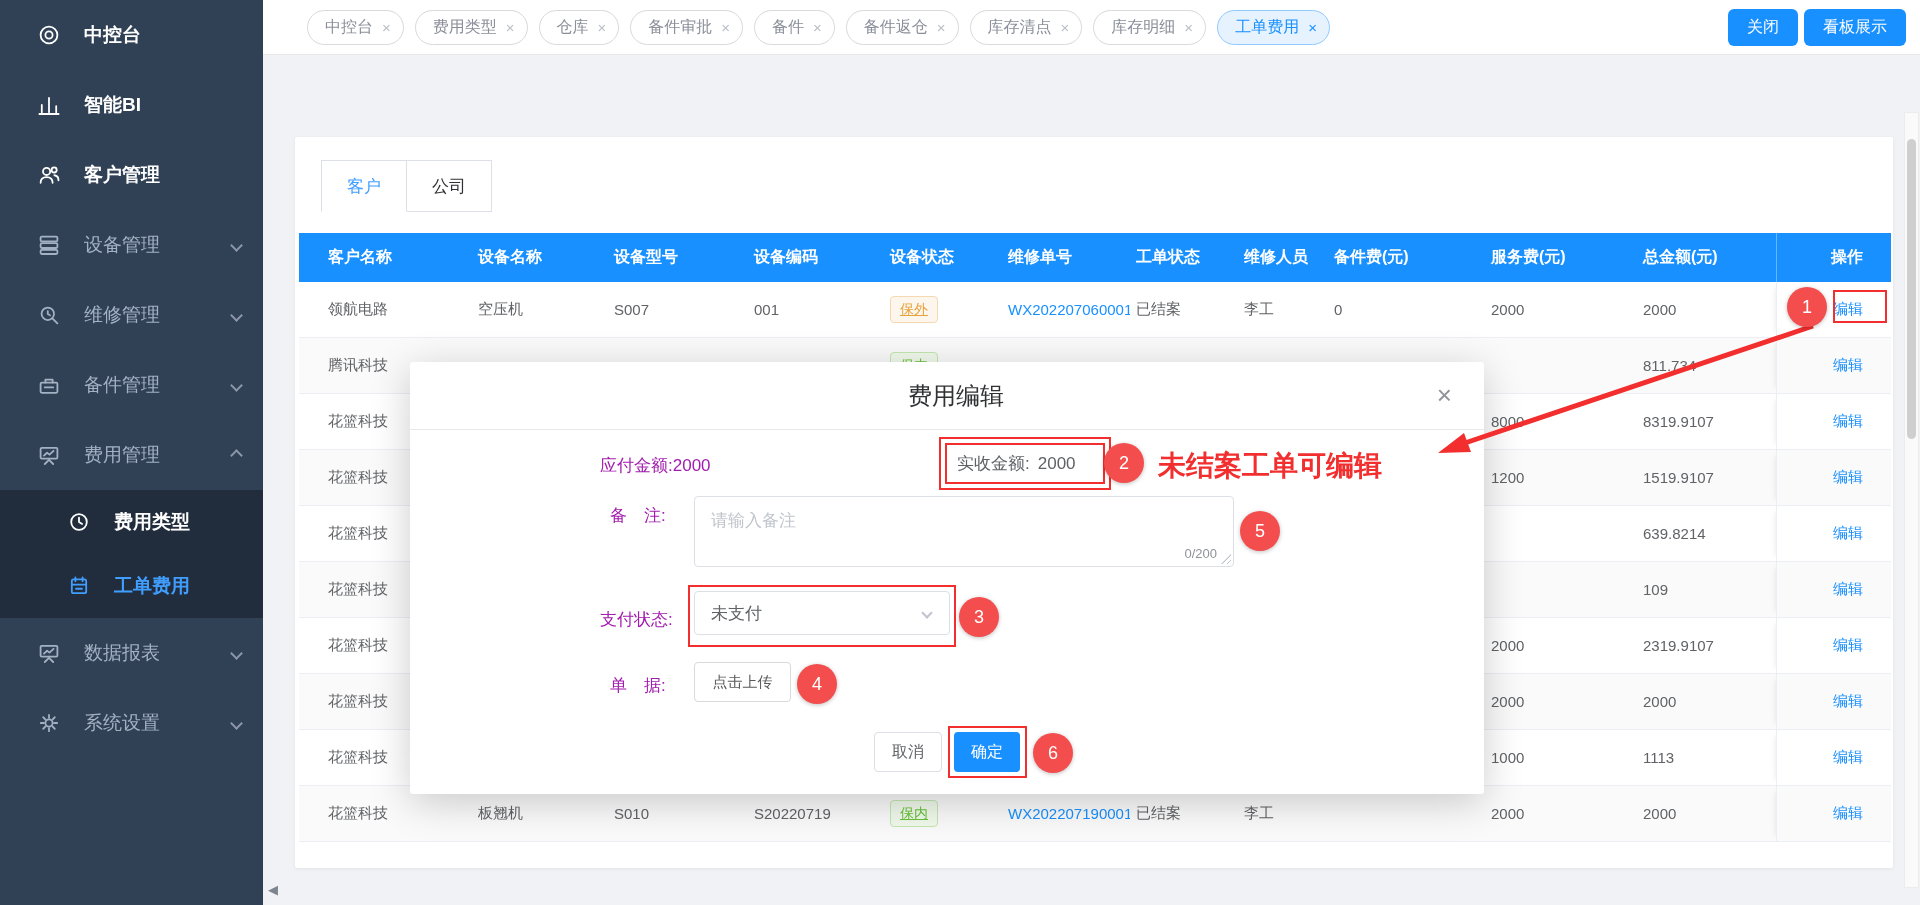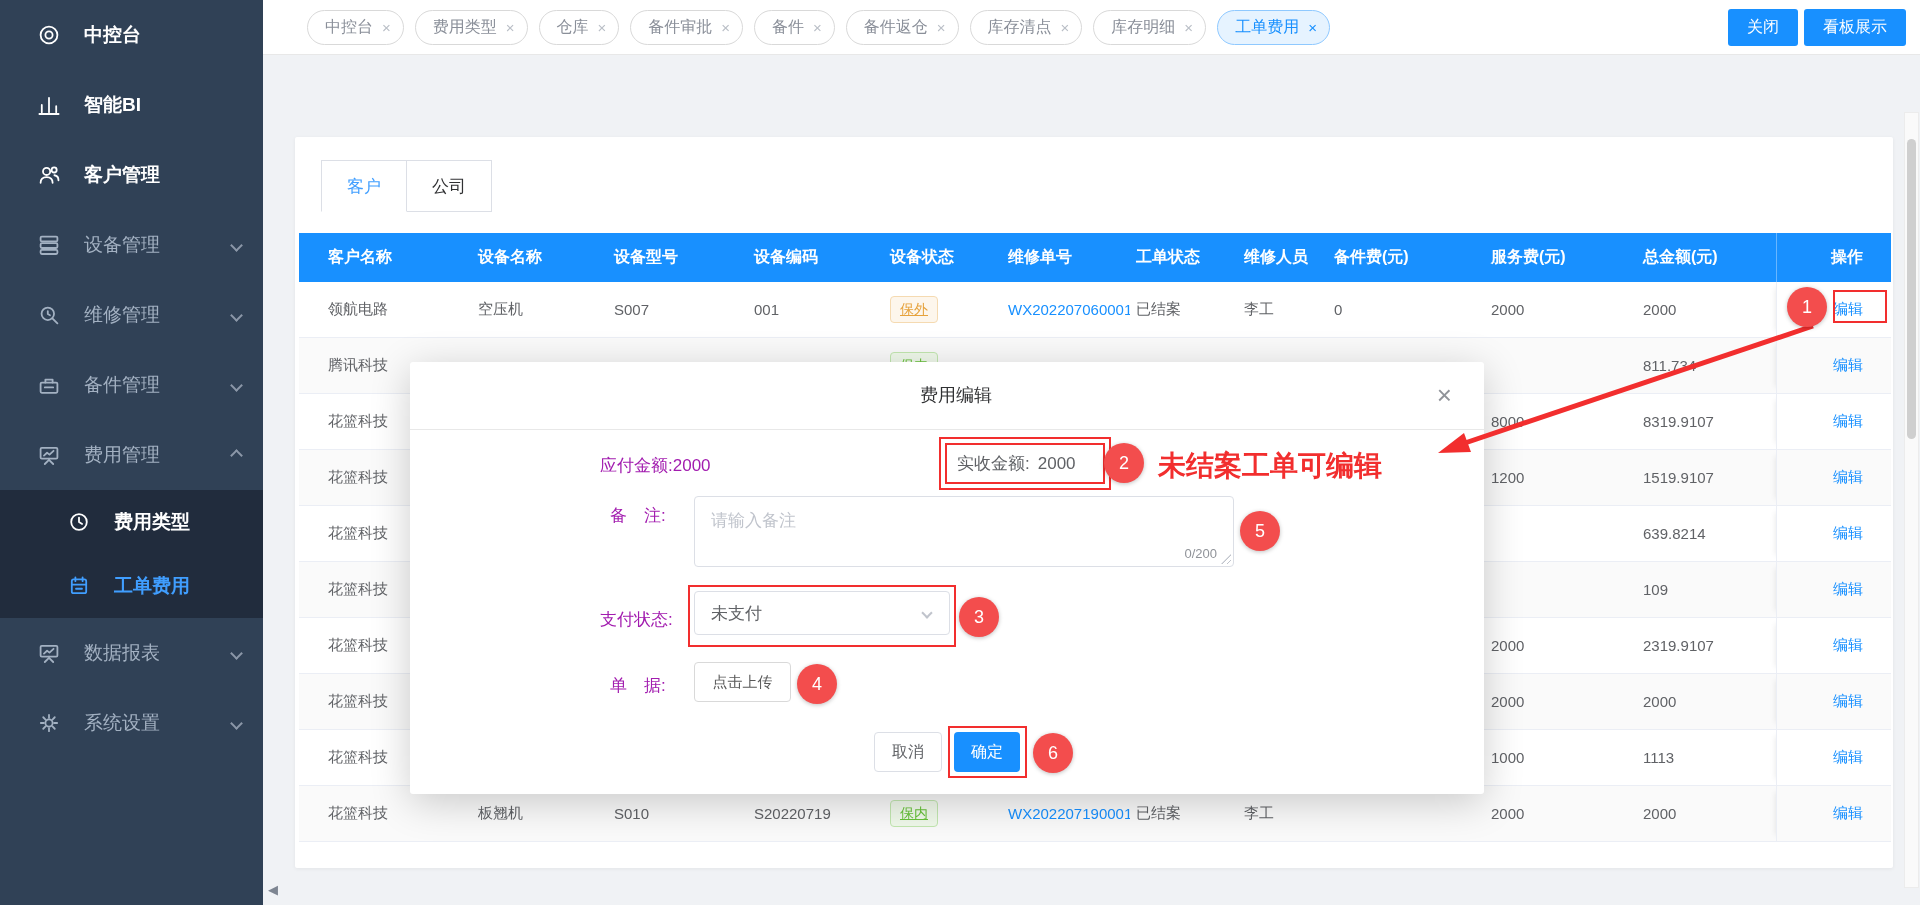--- a/index.html
+++ b/index.html
@@ -27,21 +27,21 @@
   .chip{display:inline-flex;align-items:center;gap:9px;height:35px;padding:0 12px 0 17px;
         border:1px solid #d9d9d9;border-radius:18px;font-size:16px;color:#8a8f99;background:#fff;cursor:pointer;}
   .chip .chip-x{font-size:15px;color:#b9bec6;}
   .chip.active{background:#e6f3ff;border-color:#8fc9ff;color:#1890ff;}
   .chip.active .chip-x{color:#1890ff;}
   .btn{display:inline-flex;align-items:center;justify-content:center;border:none;border-radius:3px;
        font-size:16px;cursor:pointer;font-family:inherit;}
   .btn-primary{background:#1890ff;color:#fff;}
   .btn-plain{background:#fff;color:#595959;border:1px solid #d9d9d9;}
   .btn-danger{background:#f78989;color:#fff;}
-  .topbar .btn{height:37px;padding:0 19px;position:absolute;top:9px;}
+  .topbar .btn{height:37px;padding:0 19px;position:absolute;top:9px;border-radius:6px;}
   .btn-close-page{right:122px;}
   .btn-board{right:14px;}
 
   
   .toolbar{position:absolute;left:263px;top:55px;width:1657px;height:55px;background:#fff;
            display:flex;align-items:center;padding-left:41px;z-index:1;}
   .toolbar .period{height:34px;padding:0 17px;margin-right:24px;background:#fff;border:1px solid #dcdcdc;
                    border-radius:2px;font-size:16px;color:#595959;cursor:pointer;font-family:inherit;}
   .toolbar-right{margin-left:auto;display:flex;align-items:center;margin-right:34px;}
   .toolbar-right .btn{height:36px;padding:0 17px;margin-left:13px;}
@@ -78,21 +78,21 @@
   
   .vscroll{position:absolute;right:1px;top:112px;width:15px;height:776px;background:#fafafa;
            border:1px solid #ececec;z-index:3;}
   .vthumb{position:absolute;left:2px;top:26px;width:9px;height:300px;background:#cfcfcf;border-radius:5px;}
   .hscroll-arrow{position:absolute;left:268px;top:882px;font-size:13px;color:#7d8591;z-index:3;}
 
   
   .modal{position:absolute;left:410px;top:362px;width:1074px;height:432px;background:#fff;
          border-radius:3px;box-shadow:0 8px 40px rgba(0,0,0,.20);z-index:5;}
   .modal-title{position:absolute;left:0;right:0;top:0;height:67px;line-height:67px;text-align:center;
-               font-size:18px;color:#303133;padding-left:18px;}
+               font-size:24px;color:#303133;padding-left:18px;}
   .modal-close{position:absolute;right:32px;top:20px;font-size:26px;color:#909399;line-height:1;cursor:pointer;}
   .modal-sep{position:absolute;left:0;top:67px;width:100%;border-bottom:1px solid #e8e8e8;}
   .m-label{position:absolute;font-size:17px;color:#a21caf;}
   .received-box{position:absolute;left:535px;top:81px;width:160px;height:41px;border:2px solid #f22e2e;
                 display:flex;align-items:center;padding-left:10px;font-size:17px;color:#606266;gap:8px;}
   .red-note{position:absolute;left:748px;top:85px;font-size:28px;font-weight:bold;color:#f22e2e;white-space:nowrap;}
   .note-area{position:absolute;left:284px;top:134px;width:540px;height:71px;border:1px solid #dcdfe6;
              border-radius:4px;background:#fff;}
   .note-ph{position:absolute;left:16px;top:12px;font-size:17px;color:#c0c4cc;}
   .note-count{position:absolute;right:16px;bottom:5px;font-size:13px;color:#909399;}

